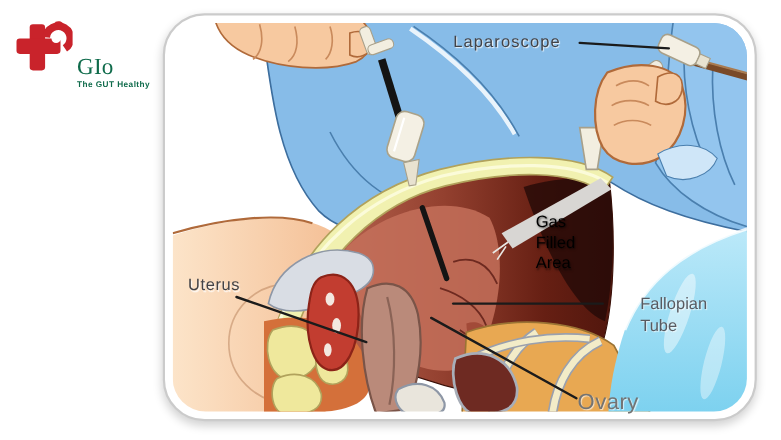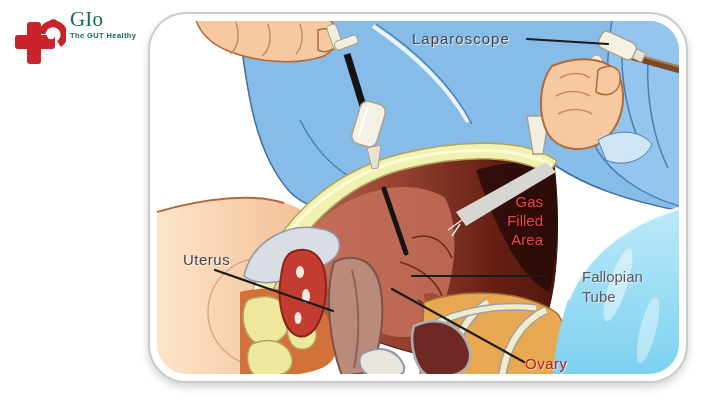--- a/index.html
+++ b/index.html
@@ -2,41 +2,41 @@
 <html><head>
 <meta charset="utf-8">
 <style>
   html,body{margin:0;padding:0;background:#ffffff;}
   body{width:710px;height:400px;position:relative;overflow:hidden;
        font-family:"Liberation Sans",sans-serif;}
 
   
   .logo{position:absolute;left:14px;top:10px;display:flex;align-items:flex-start;}
   .logo-cross{width:52px;height:50px;margin-top:8px;}
-  .logo-text{margin-left:4px;}
+  .logo-text{margin-left:4px;margin-top:41px;}
   .brand{font-family:"Liberation Serif",serif;color:#0f6b4b;
          font-size:21px;line-height:19px;font-weight:500;letter-spacing:.2px;}
   .tagline{color:#0f6b4b;font-size:7.5px;font-weight:bold;letter-spacing:.4px;margin-top:2px;}
 
   
   .card{position:absolute;left:148px;top:12px;width:540px;height:371px;
         background:#fff;border:2px solid #cbcbcb;border-radius:38px;
         box-shadow:0 4px 9px rgba(0,0,0,.18);overflow:hidden;box-sizing:border-box;}
   .card svg{display:block;}
 
   
   .lbl{position:absolute;font-weight:normal;z-index:5;pointer-events:none;}
   .lbl-dark{color:#434347;text-shadow:1px 1px 1px rgba(255,255,255,.85);}
   #lbl-laparoscope{left:412px;top:30px;font-size:15px;letter-spacing:1px;}
   #lbl-gas{left:487px;top:192px;width:56px;font-size:15px;line-height:19px;
-           text-align:right;color:#ef4444;text-shadow:1px 1px 2px rgba(0,0,0,.65);}
-  #lbl-uterus{left:183px;top:251px;font-size:15px;letter-spacing:.5px;}
+           text-align:left;color:#000000;text-shadow:1px 1px 2px rgba(0,0,0,.65);}
+  #lbl-uterus{left:171px;top:251px;font-size:15px;letter-spacing:.5px;}
   #lbl-fallopian{left:582px;top:267px;width:80px;font-size:15px;line-height:20px;
                  color:#595a60;text-shadow:1px 1px 1px rgba(255,255,255,.7);}
-  #lbl-ovary{left:525px;top:355px;font-size:15px;color:#b91c1c;
+  #lbl-ovary{left:525px;top:355px;font-size:20px;color:#737373;
              text-shadow:1px 1px 1px rgba(255,255,255,.7);letter-spacing:.5px;}
 </style>
 </head>
 <body>
 
 <div class="logo">
   <svg class="logo-cross" viewBox="0 0 52 50">
     <rect x="13" y="4" width="14" height="42" rx="3" fill="#c9232b"></rect>
     <rect x="1" y="17" width="40" height="14" rx="3" fill="#c9232b"></rect>
     <path d="M28,16 A11,11 0 1 1 45,26" stroke="#c9232b" stroke-width="7" fill="none"></path>

